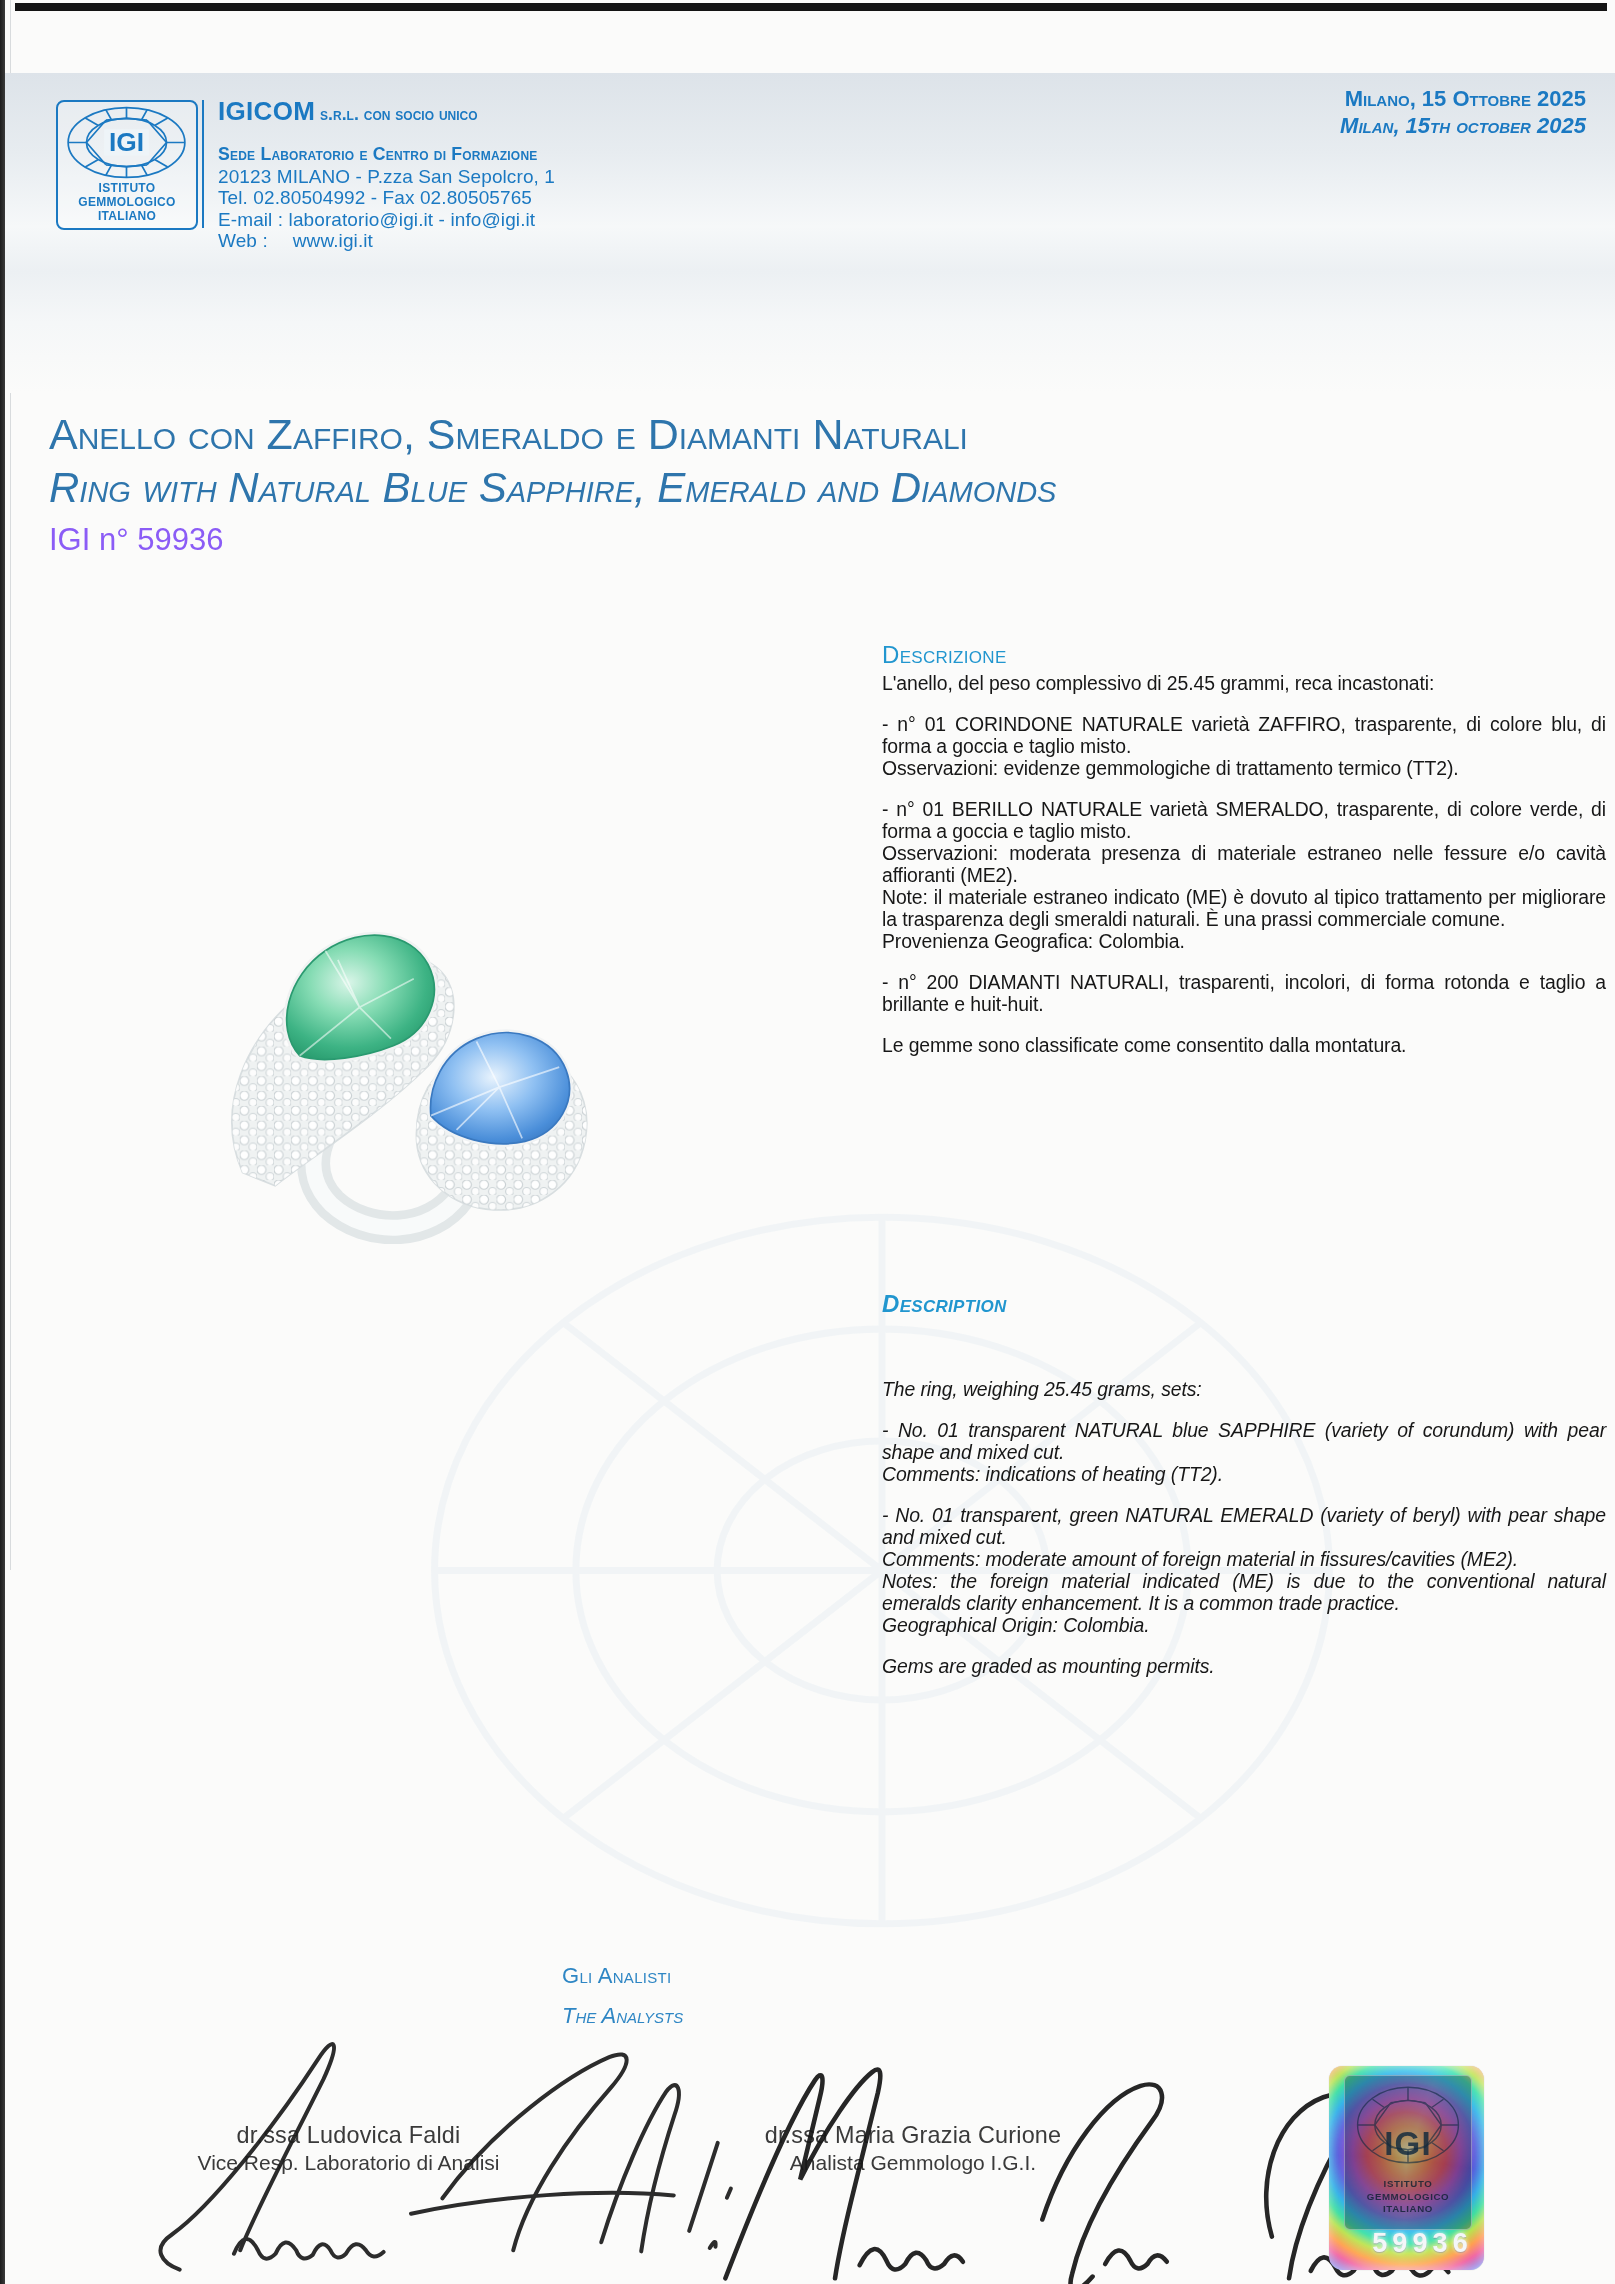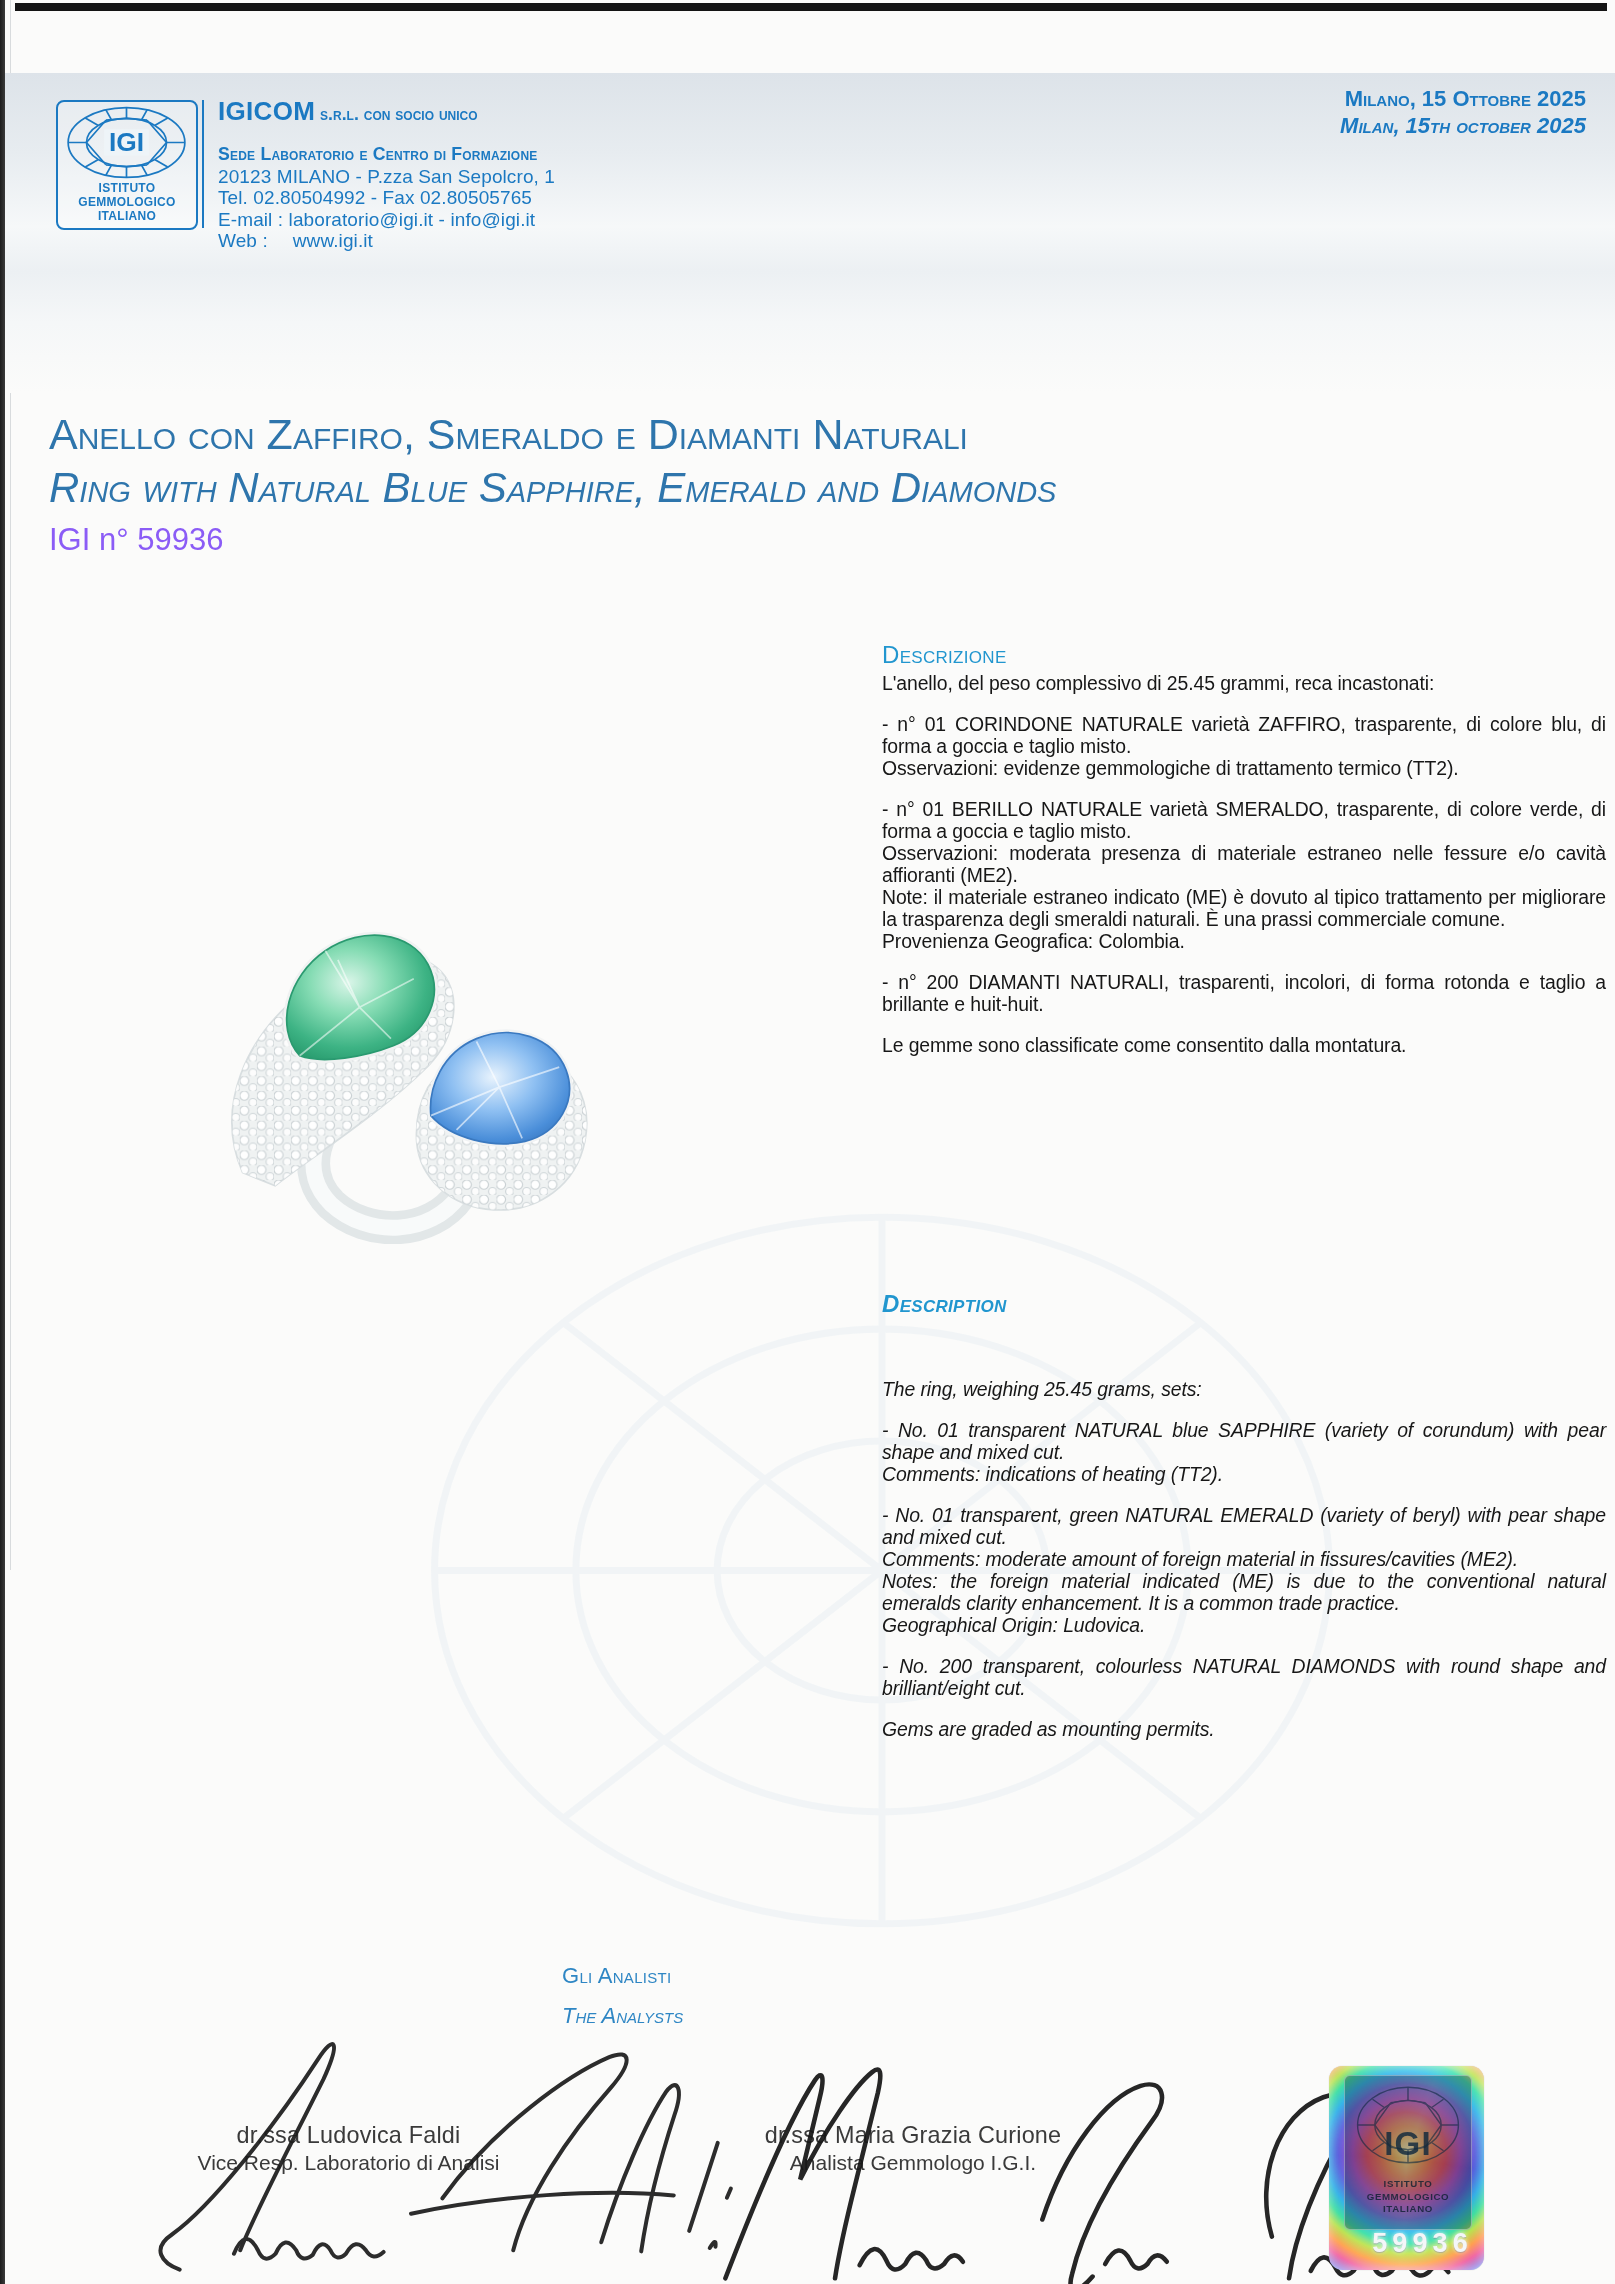--- a/index.html
+++ b/index.html
@@ -230,22 +230,21 @@
   </div>
 
   <div class="col col-en">
     <div class="h-desc">Description</div>
     <p class="para">The ring, weighing 25.45 grams, sets:</p>
     <p class="para gap">- No. 01 transparent NATURAL blue SAPPHIRE (variety of corundum) with pear shape and mixed cut.</p>
     <p class="para">Comments: indications of heating (TT2).</p>
     <p class="para gap">- No. 01 transparent, green NATURAL EMERALD (variety of beryl) with pear shape and mixed cut.</p>
     <p class="para">Comments: moderate amount of foreign material in fissures/cavities (ME2).</p>
     <p class="para">Notes: the foreign material indicated (ME) is due to the conventional natural emeralds clarity enhancement. It is a common trade practice.</p>
-    <p class="para">Geographical Origin: Ludovica.</p>
-    <p class="para gap">- No. 200 transparent, colourless NATURAL DIAMONDS with round shape and brilliant/eight cut.</p>
+    <p class="para">Geographical Origin: Colombia.</p>
     <p class="para gap">Gems are graded as mounting permits.</p>
   </div>
 
   <div class="analysts">
     <div class="analysts-it">Gli Analisti</div>
     <div class="analysts-en">The Analysts</div>
   </div>
 
   <div class="sig-block sig-left">
     <div class="sig-name">dr.ssa Ludovica Faldi</div>

